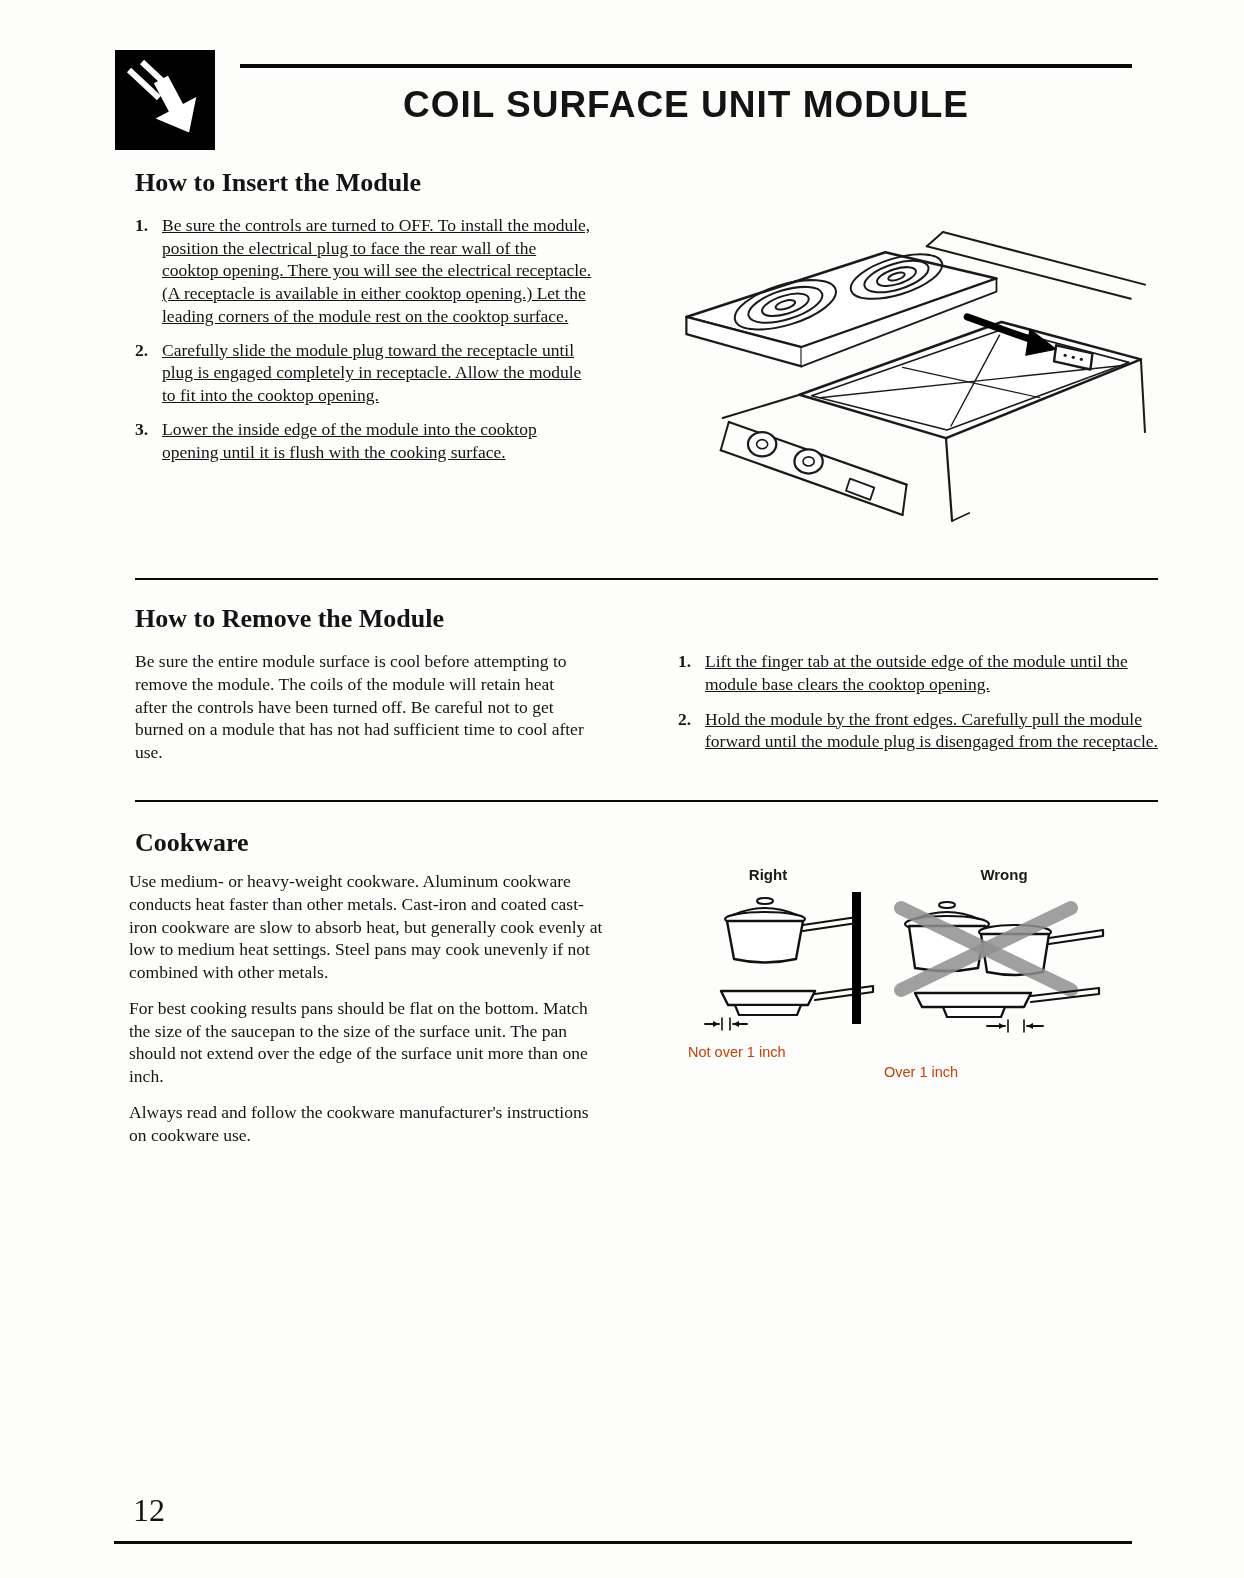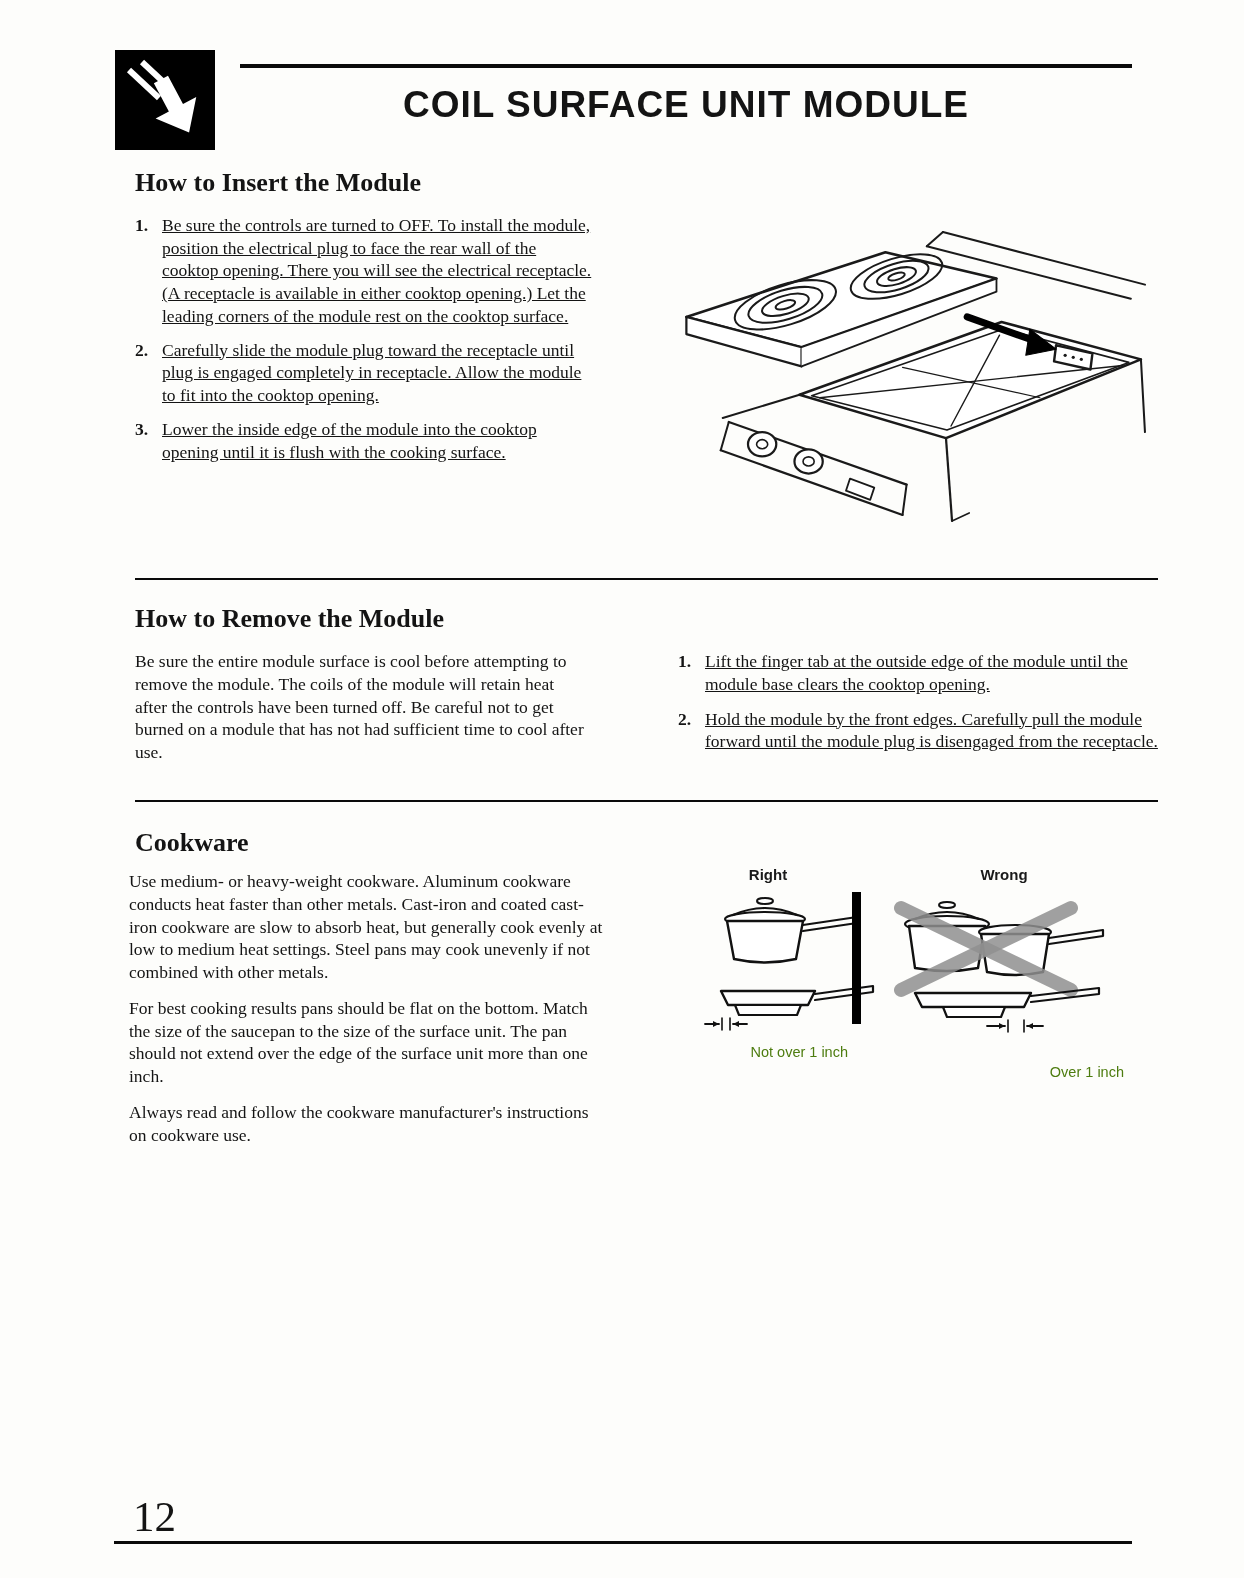--- a/index.html
+++ b/index.html
@@ -42,26 +42,26 @@
   .sec-cook-head { position:absolute; left:135px; top:828px; }
   .cook-left { position:absolute; left:129px; top:870px; width:480px; }
   .cook-left p { margin-bottom:13px; }
 
   .fig2-label { position:absolute; top:866px; text-align:center;
     font-family:"Liberation Sans", sans-serif; font-weight:bold; font-size:15px; color:#1a1a1a; }
   .fig2-label-right { left:688px; width:160px; }
   .fig2-label-wrong { left:884px; width:240px; }
   .fig2 { position:absolute; left:675px; top:888px; width:452px; height:152px; }
   .fig2 svg { width:100%; height:100%; display:block; }
-  .fig2-cap { position:absolute; top:1044px; text-align:right;
-    font-family:"Liberation Sans", sans-serif; font-size:14.5px; color:#4d7c0f; }
+  .fig2-cap { position:absolute; top:1044px; text-align:left;
+    font-family:"Liberation Sans", sans-serif; font-size:14.5px; color:#c2410c; }
   .fig2-cap-right { left:688px; width:160px; }
   .fig2-cap-wrong { left:884px; width:240px;margin-top:20px; }
 
-  .pagenum { position:absolute; left:133px; top:1492px; font-size:43px; font-family:"Liberation Serif", serif; }
+  .pagenum { position:absolute; left:133px; top:1492px; font-size:32px; font-family:"Liberation Serif", serif; }
   .bottom-rule { position:absolute; left:114px; top:1541px; width:1018px; height:3px; background:#0a0a0a; }
 </style>
 </head>
 <body>
 
 <div class="page">
 
   <div class="icon-box">
     <svg viewBox="0 0 100 100" aria-hidden="true">
       <rect x="0" y="0" width="100" height="100" fill="#000"></rect>

